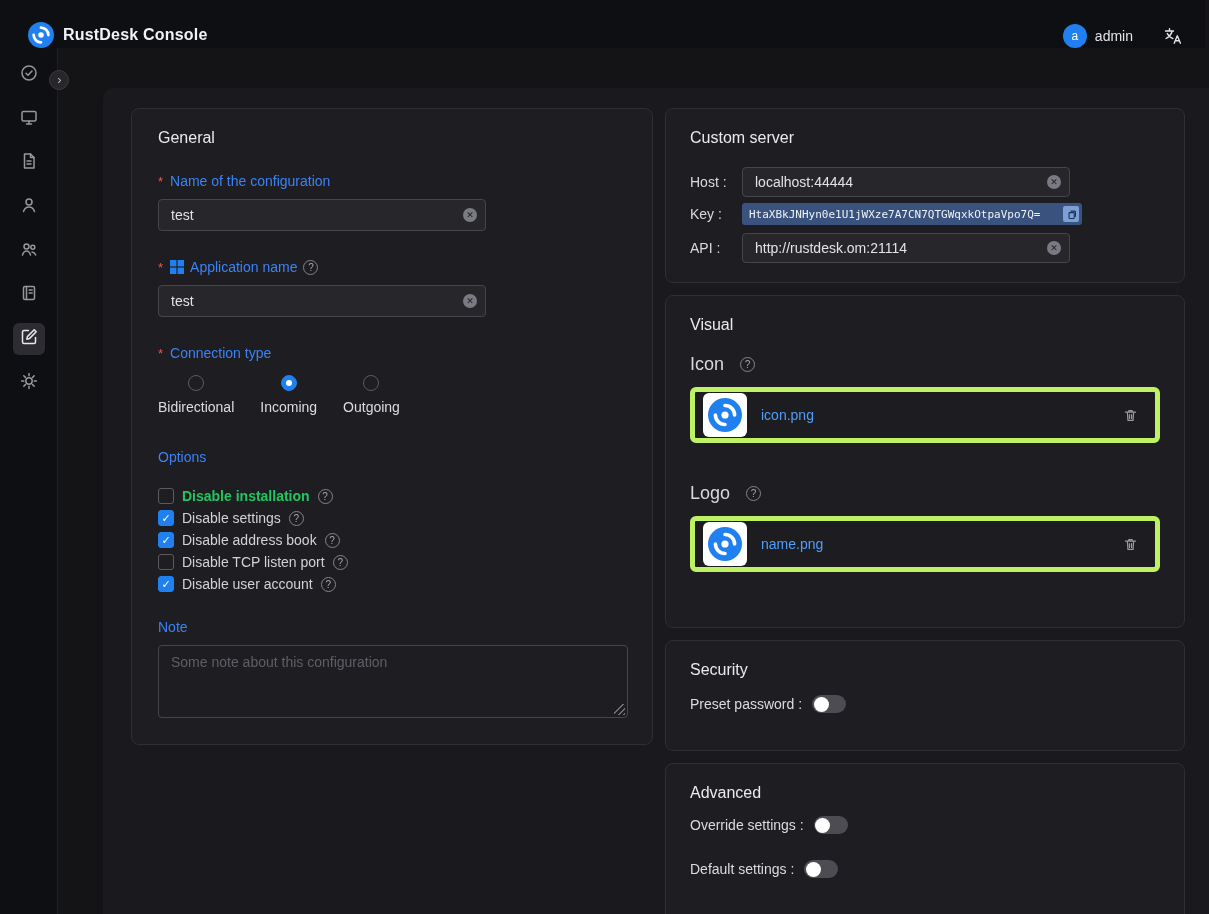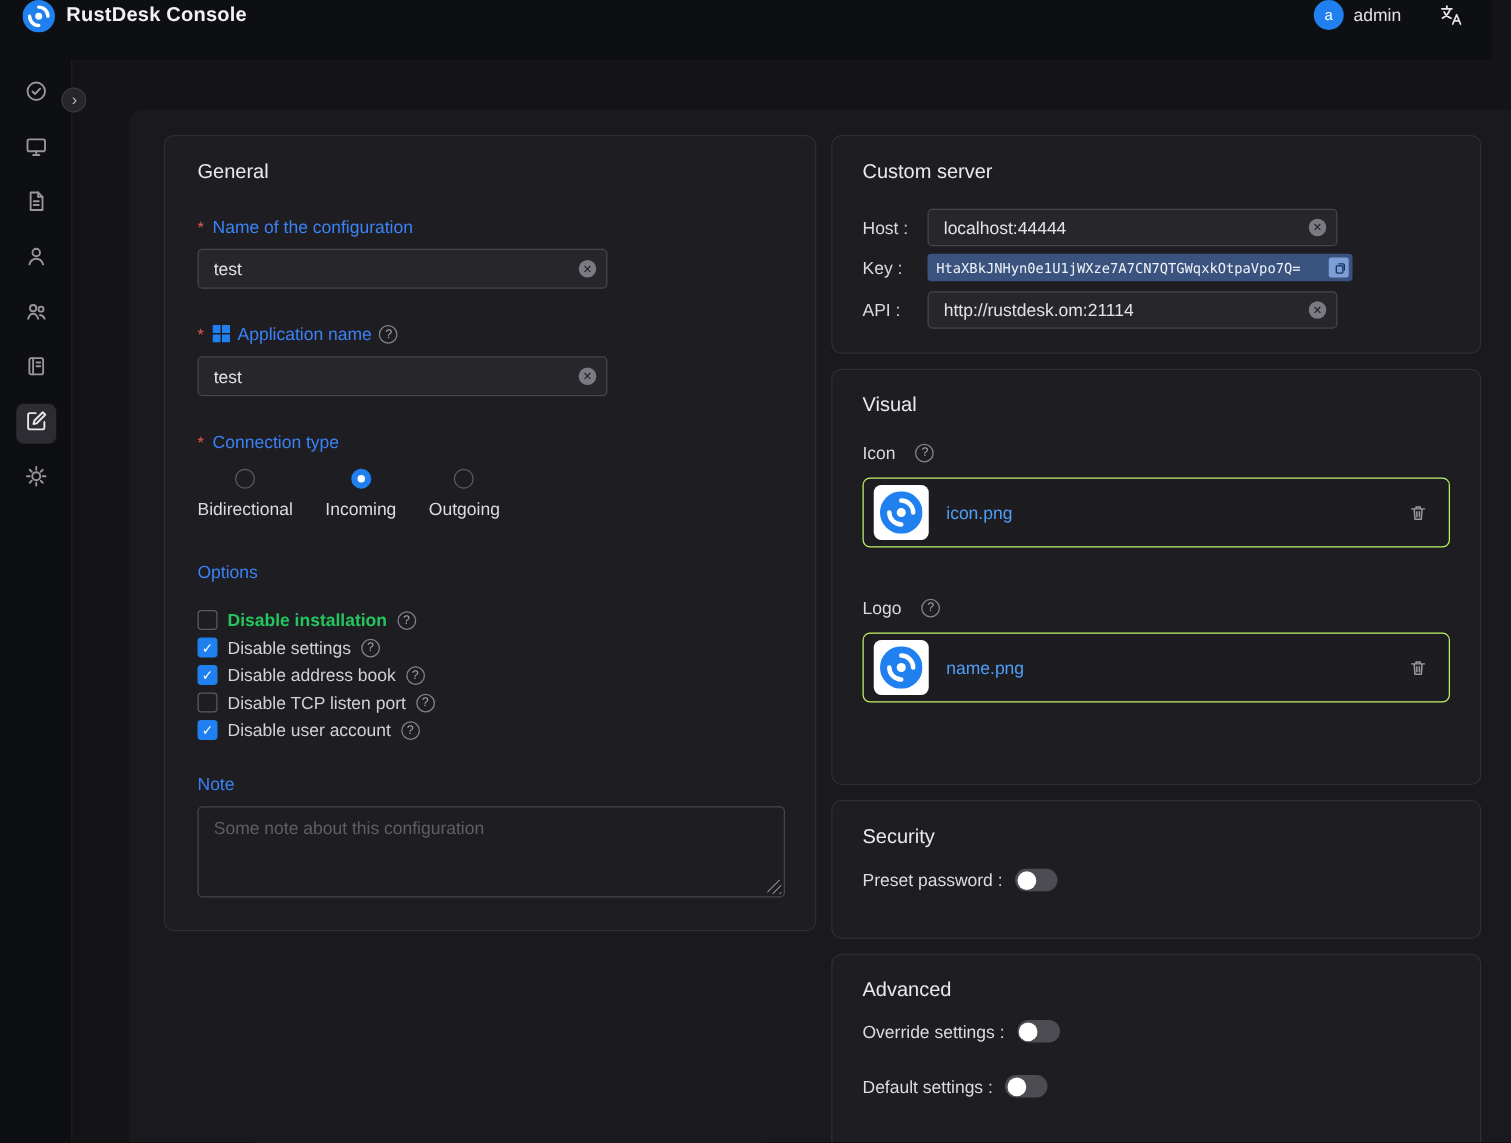--- a/index.html
+++ b/index.html
@@ -1,19 +1,19 @@
 <!DOCTYPE html>
 <html><head>
 <meta charset="utf-8">
 <style>
   html,body{margin:0;padding:0;background:#0b0c0f;font-family:"Liberation Sans",sans-serif;}
   .stage{position:relative;width:1209px;height:914px;background:#141417;overflow:hidden;}
 
   
-  .app-header{position:absolute;top:0;left:0;right:16px;height:48px;background:#0e0f12;display:flex;align-items:flex-start;justify-content:space-between;padding:0 22px 0 18px;box-sizing:border-box;z-index:5;}
+  .app-header{position:absolute;top:0;left:0;right:4px;height:48px;background:#0e0f12;display:flex;align-items:flex-end;justify-content:space-between;padding:0 22px 0 28px;box-sizing:border-box;z-index:5;}
   .brand{display:flex;align-items:center;gap:9px;}
   .brand svg{display:block;}
   .app-title{color:#f2f2f4;font-size:16px;font-weight:700;letter-spacing:.2px;}
   .header-right{display:flex;align-items:center;}
   .avatar{width:24px;height:24px;border-radius:50%;background:#2080f0;color:#fff;font-size:12px;display:flex;align-items:center;justify-content:center;cursor:pointer;}
   .username{color:#e3e3e6;font-size:14px;margin-left:8px;}
   .translate-btn{margin-left:30px;background:none;border:none;padding:0;cursor:pointer;display:flex;}
 
   
   .sidebar{position:absolute;left:0;top:48px;bottom:0;width:58px;background:#0e0f12;border-right:1px solid #1f1f24;display:flex;flex-direction:column;align-items:center;padding-top:11px;gap:12px;box-sizing:border-box;z-index:4;}
@@ -67,22 +67,22 @@
   .grip{position:absolute;right:3px;bottom:3px;width:11px;height:11px;background:linear-gradient(315deg,#707076 0 1.5px,transparent 1.5px 4px,#707076 4px 5.5px,transparent 5.5px 8px,#707076 8px 9.5px,transparent 9.5px);cursor:nwse-resize;}
 
   
   .srv-row{display:flex;align-items:center;}
   .srv-label{width:52px;font-size:14px;color:#dadade;flex:none;}
   .key-chip{height:22px;width:340px;background:#3a527e;border-radius:3px;padding:0 3px 0 7px;display:flex;align-items:center;gap:5px;box-sizing:border-box;}
   .key-text{font-family:"DejaVu Sans Mono",monospace;font-size:11px;color:#eef1f6;white-space:nowrap;overflow:hidden;flex:1;}
   .copy-btn{width:16px;height:16px;background:#7d9fd6;border-radius:2px;display:flex;align-items:center;justify-content:center;flex:none;cursor:pointer;border:none;padding:0;}
 
   
-  .vis-label{display:flex;align-items:center;gap:16px;font-size:14px;color:#d8d8dc;}
-  .file-box{height:56px;border:1px solid #bef264;border-radius:6px;display:flex;align-items:center;padding:0 16px 0 8px;gap:14px;box-sizing:border-box;background:#1d1d21;}
+  .vis-label{display:flex;align-items:center;gap:16px;font-size:18px;color:#d8d8dc;}
+  .file-box{height:56px;border:5px solid #bef264;border-radius:6px;display:flex;align-items:center;padding:0 16px 0 8px;gap:14px;box-sizing:border-box;background:#1d1d21;}
   .thumb{width:44px;height:44px;background:#fff;border-radius:6px;display:flex;align-items:center;justify-content:center;flex:none;}
   .file-link{color:#4f9ef8;font-size:14px;flex:1;text-decoration:none;cursor:pointer;}
   .trash-btn{background:none;border:none;padding:0;cursor:pointer;display:flex;}
 
   
   .toggle-row{display:flex;align-items:center;gap:10px;}
   .toggle-label{font-size:14px;color:#dcdce0;}
   .toggle{width:34px;height:18px;border-radius:9px;background:#4c4c52;position:relative;cursor:pointer;flex:none;}
   .toggle .knob{position:absolute;left:1.5px;top:1.5px;width:15px;height:15px;border-radius:50%;background:#fff;}
 

